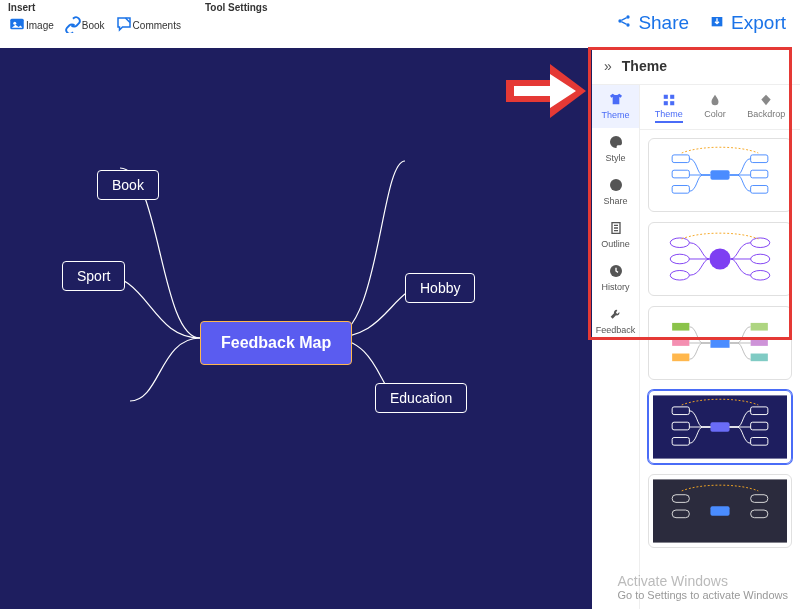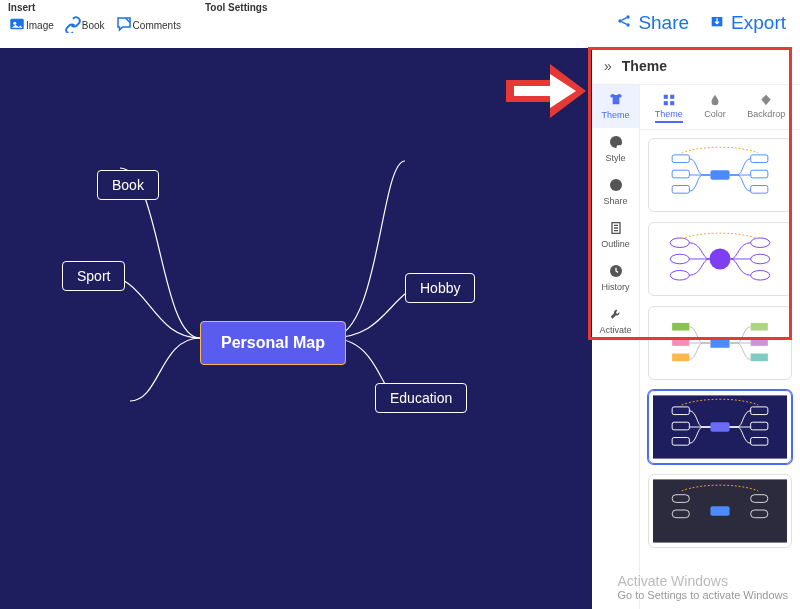--- a/index.html
+++ b/index.html
@@ -110,21 +110,21 @@
     <path d="M200 290 C150 290 150 225 95 225" stroke="#fff" stroke-width="1.2" fill="none"></path>
     <path d="M200 290 C160 290 160 353 130 353" stroke="#fff" stroke-width="1.2" fill="none"></path>
     <path d="M330 290 C380 290 380 113 405 113" stroke="#fff" stroke-width="1.2" fill="none"></path>
     <path d="M330 290 C390 290 390 237 430 237" stroke="#fff" stroke-width="1.2" fill="none"></path>
     <path d="M330 290 C380 290 380 350 400 350" stroke="#fff" stroke-width="1.2" fill="none"></path>
   </svg>
   <div class="node" style="left:97px;top:122px">Book</div>
   <div class="node" style="left:62px;top:213px">Sport</div>
   <div class="node" style="left:405px;top:225px">Hobby</div>
   <div class="node" style="left:375px;top:335px">Education</div>
-  <div class="node center">Personal Map</div>
+  <div class="node center">Feedback Map</div>
 </div>
 
 <div class="panel">
   <div class="panel-head">
     <span class="chev">»</span>
     <span class="title">Theme</span>
   </div>
   <div class="panel-body">
     <div class="vtabs">
       <div class="vtab active">
@@ -168,21 +168,21 @@
             </svg>
           </span>
         <span class="vtab-label">History</span>
       </div>
       <div class="vtab">
         <span class="vtab-icon">
             <svg viewBox="0 0 24 24" width="16" height="16">
               <path d="M14 6a4 4 0 00-5 5l-5 5 3 3 5-5a4 4 0 005-5l-3 3-2-2z" fill="currentColor"></path>
             </svg>
           </span>
-        <span class="vtab-label">Activate</span>
+        <span class="vtab-label">Feedback</span>
       </div>
     </div>
     <div class="theme-area">
       <div class="subtabs">
         <div class="subtab active">
           <span class="subtab-icon">
               <svg viewBox="0 0 24 24" width="14" height="14">
                 <rect x="3" y="3" width="7" height="7" fill="currentColor"></rect>
                 <rect x="14" y="3" width="7" height="7" fill="currentColor"></rect>
                 <rect x="3" y="14" width="7" height="7" fill="currentColor"></rect>

